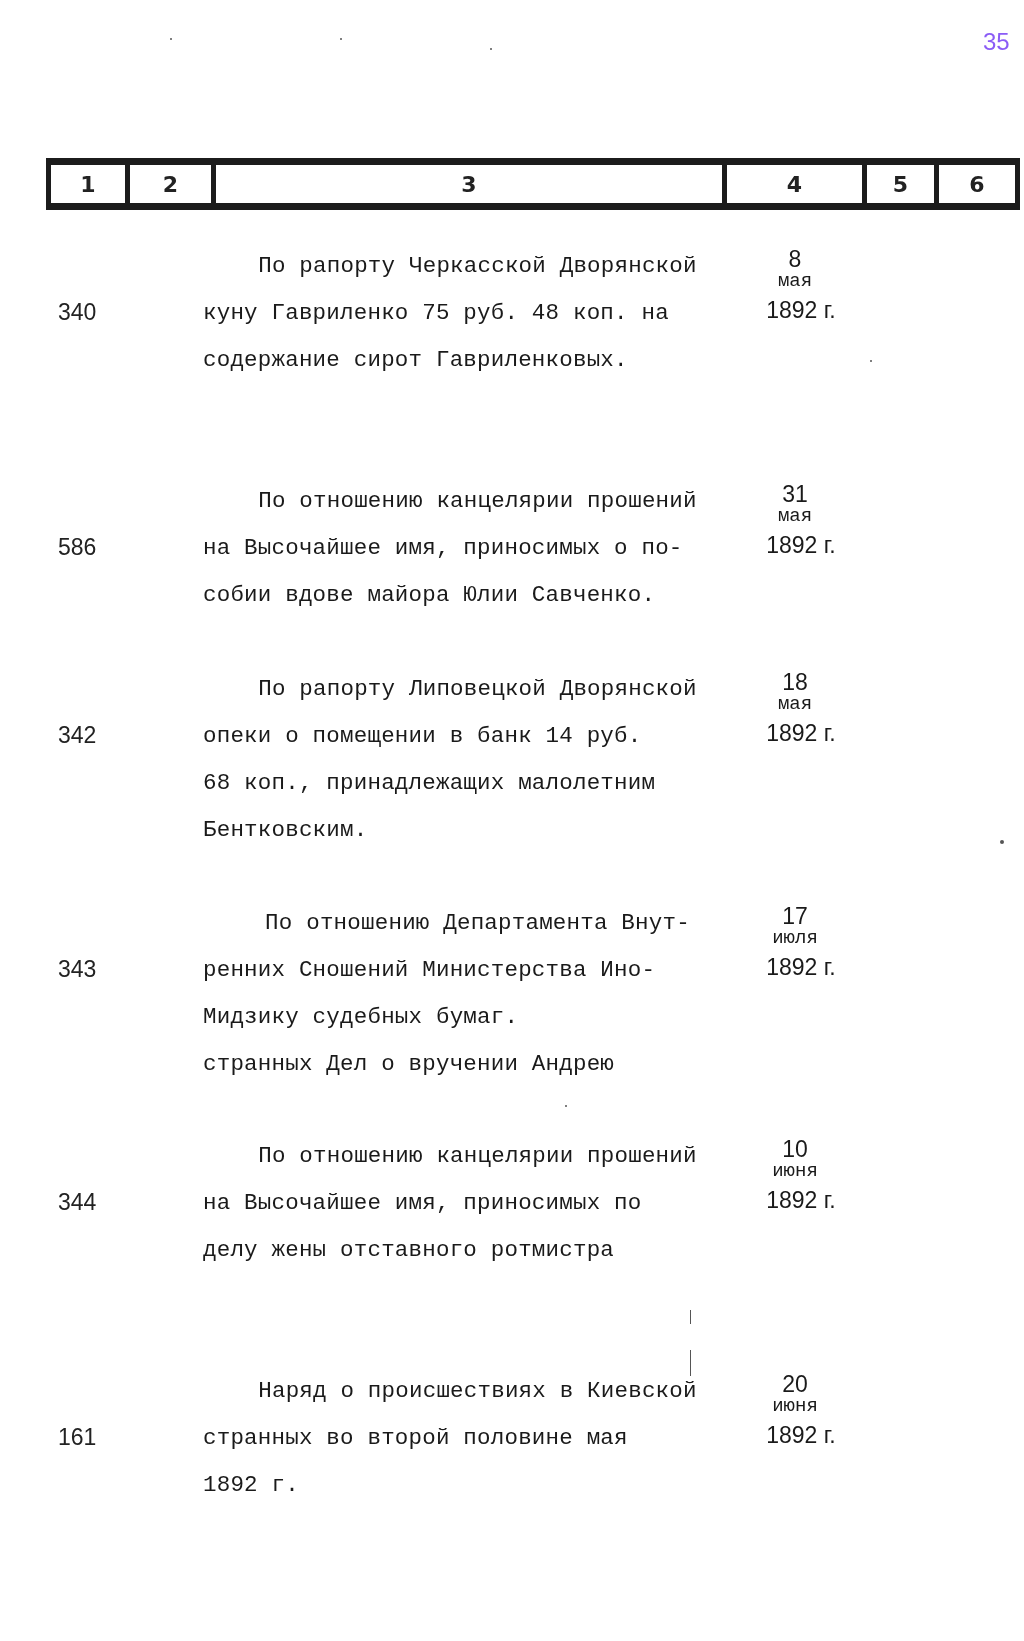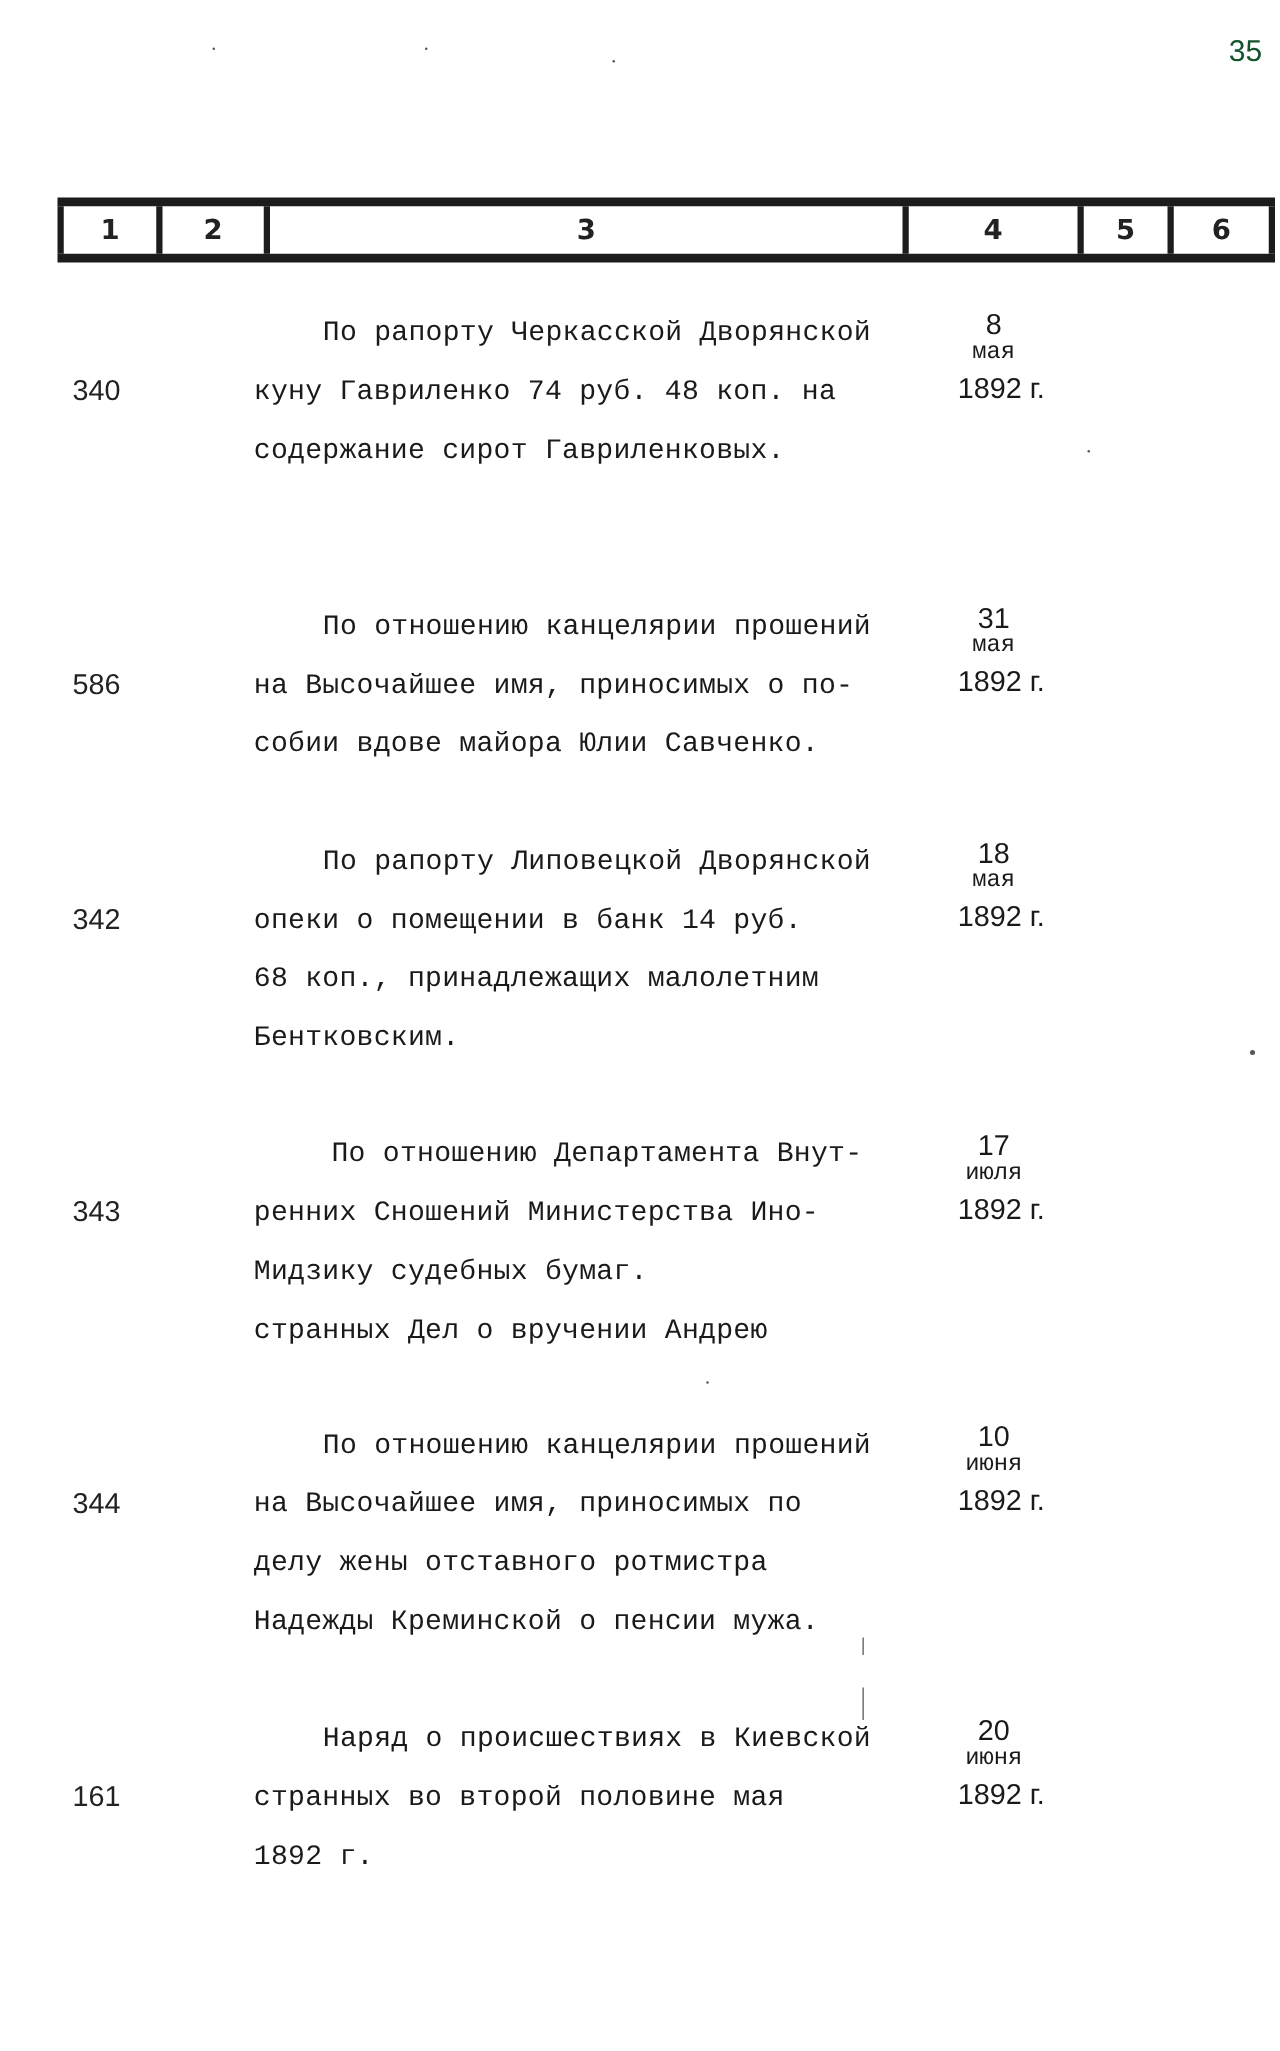--- a/index.html
+++ b/index.html
@@ -11,21 +11,21 @@
       overflow: hidden;
       font-family: "Liberation Mono", "DejaVu Sans Mono", monospace;
       color: #1a1a1a;
     }
     .page-number {
       position: absolute;
       left: 983px;
       top: 28px;
       font-family: "Liberation Sans", sans-serif;
       font-size: 24px;
-      color: #14532d;
+      color: #8b5cf6;
     }
     .header-table {
       position: absolute;
       left: 46px;
       top: 158px;
       width: 974px;
       height: 52px;
       border-top: 7px solid #1c1c1c;
       border-bottom: 7px solid #1c1c1c;
       box-sizing: border-box;
@@ -121,21 +121,21 @@
   <div class="header-cell c3">3</div>
   <div class="header-cell c4">4</div>
   <div class="header-cell c5">5</div>
   <div class="header-cell c6">6</div>
 </div>
 
 <div class="entry" style="top:255px;">
   <div class="entry-number">340</div>
   <div class="entry-text">
     <span class="line first">По рапорту Черкасской Дворянской</span>
-    <span class="line">куну Гавриленко 74 руб. 48 коп. на</span>
+    <span class="line">куну Гавриленко 75 руб. 48 коп. на</span>
     <span class="line">содержание сирот Гавриленковых.</span>
   </div>
   <div class="entry-date">
     <span class="day">8</span>
     <span class="month">мая</span>
     <span class="year">1892 г.</span>
   </div>
 </div>
 
 <div class="entry" style="top:490px;">
@@ -181,21 +181,20 @@
     <span class="year">1892 г.</span>
   </div>
 </div>
 
 <div class="entry" style="top:1145px;">
   <div class="entry-number">344</div>
   <div class="entry-text">
     <span class="line first">По отношению канцелярии прошений</span>
     <span class="line">на Высочайшее имя, приносимых по</span>
     <span class="line">делу жены отставного ротмистра</span>
-    <span class="line">Надежды Креминской о пенсии мужа.</span>
   </div>
   <div class="entry-date">
     <span class="day">10</span>
     <span class="month">июня</span>
     <span class="year">1892 г.</span>
   </div>
 </div>
 
 <div class="entry" style="top:1380px;">
   <div class="entry-number">161</div>

